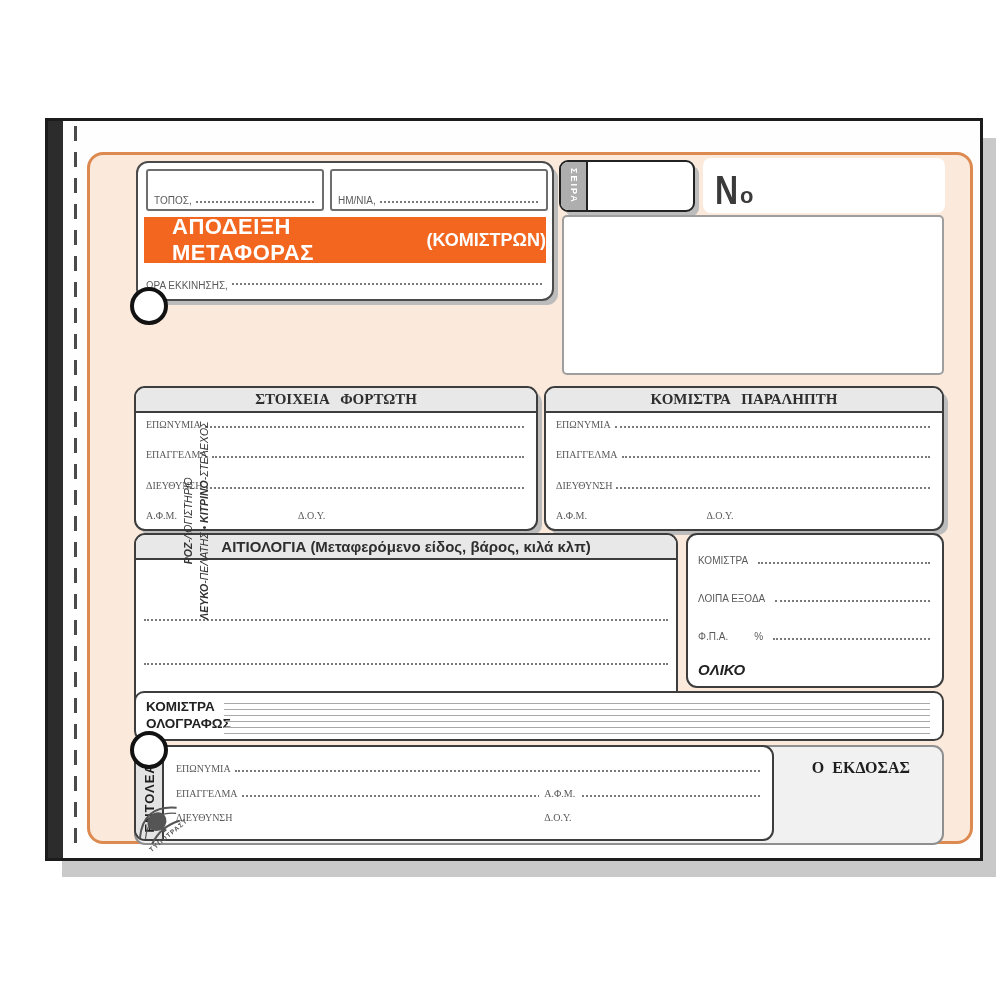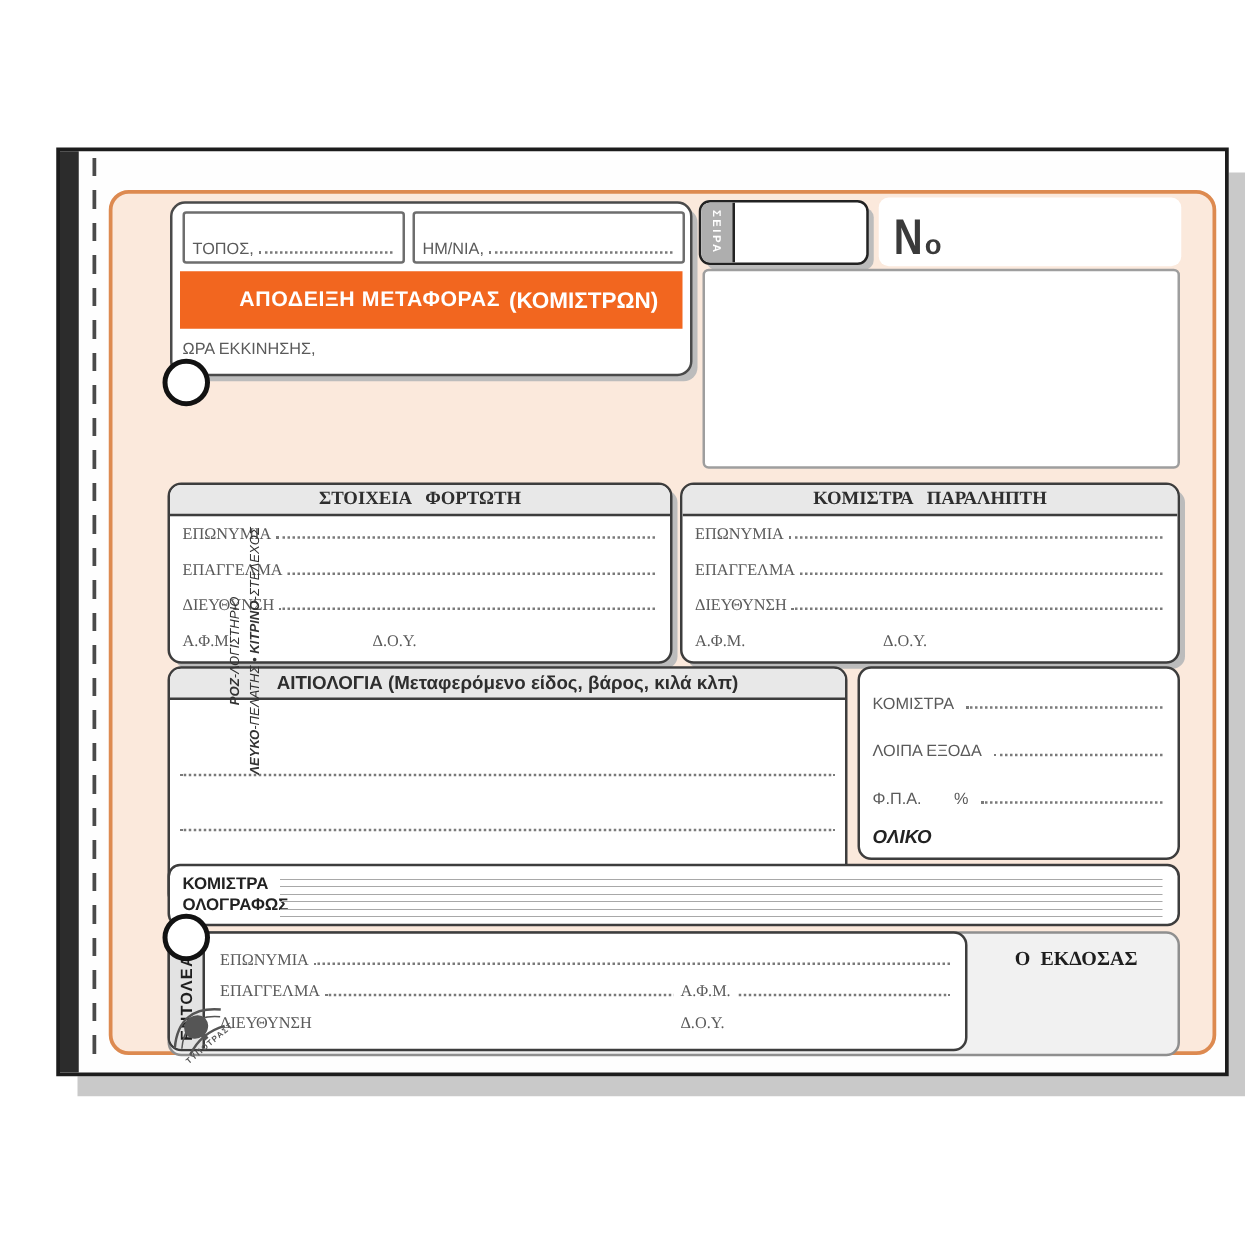--- a/index.html
+++ b/index.html
@@ -19,31 +19,31 @@
   .pad{position:absolute;left:45px;top:118px;width:938px;height:743px;background:#fefefe;border:3px solid #1c1c1c;box-shadow:15px 18px 0 -2px #c9c9c9;}
   .binding{position:absolute;left:0;top:0;bottom:0;width:15px;background:#2c2c2c;}
   .perforation{position:absolute;left:26px;top:5px;bottom:5px;width:3px;
     background:repeating-linear-gradient(to bottom,#4a4a4a 0 15px,transparent 15px 26px);}
 
   
   .form{position:absolute;left:39px;top:31px;width:886px;height:692px;background:var(--form-bg);border:3px solid var(--form-border);border-radius:16px;}
 
   
   .dotline{flex:1;border-bottom:2px dotted var(--dot);height:2px;margin:0 2px 3px 4px;}
-  .lbl{font-size:13px;color:var(--label);}
+  .lbl{font-size:10px;color:var(--label);}
   .shadowed{box-shadow:5px 5px 0 -1px #bcbcbc;}
 
   
   .group1{position:absolute;left:46px;top:6px;width:418px;height:140px;background:#fff;border:2px solid #4a4a4a;border-radius:12px;}
   .topos{position:absolute;left:8px;top:6px;width:178px;height:42px;border:2px solid #6e6e6e;border-radius:3px;background:#fff;display:flex;align-items:flex-end;padding:3px 6px;}
   .imnia{position:absolute;left:192px;top:6px;width:218px;height:42px;border:2px solid #6e6e6e;border-radius:3px;background:#fff;display:flex;align-items:flex-end;padding:3px 6px;}
   .titlebar{position:absolute;left:6px;top:54px;width:402px;height:46px;background:var(--orange);color:#fff;display:flex;align-items:center;justify-content:center;gap:7px;}
-  .titlebar .big{font-size:17px;font-weight:bold;letter-spacing:0.5px;padding-left:28px;}
+  .titlebar .big{font-size:22px;font-weight:bold;letter-spacing:0.5px;padding-left:28px;}
   .titlebar .small{font-size:18px;font-weight:bold;}
-  .orarow{position:absolute;left:8px;right:8px;bottom:8px;display:flex;align-items:flex-start;flex-direction:column;}
+  .orarow{position:absolute;left:8px;right:8px;bottom:8px;display:flex;align-items:center;}
 
   
   .seira{position:absolute;left:469px;top:5px;width:136px;height:52px;background:#fff;border:2px solid #222;border-radius:9px;overflow:hidden;display:flex;}
   .seira-tab{width:27px;background:#aeaeae;border-right:2px solid #222;display:flex;align-items:center;justify-content:center;}
   .seira-tab span{writing-mode:vertical-rl;color:#fff;font-weight:bold;font-size:9px;letter-spacing:2px;}
   .nostrip{position:absolute;left:613px;top:3px;width:242px;height:55px;background:#fff;border-radius:8px;display:flex;align-items:flex-end;padding:6px 12px;}
   .no-n{font-size:40px;font-weight:600;line-height:0.85;display:inline-block;transform:scaleX(0.8);transform-origin:left bottom;}
   .no-o{font-size:22px;font-weight:600;line-height:1;margin-left:-4px;}
 
   

